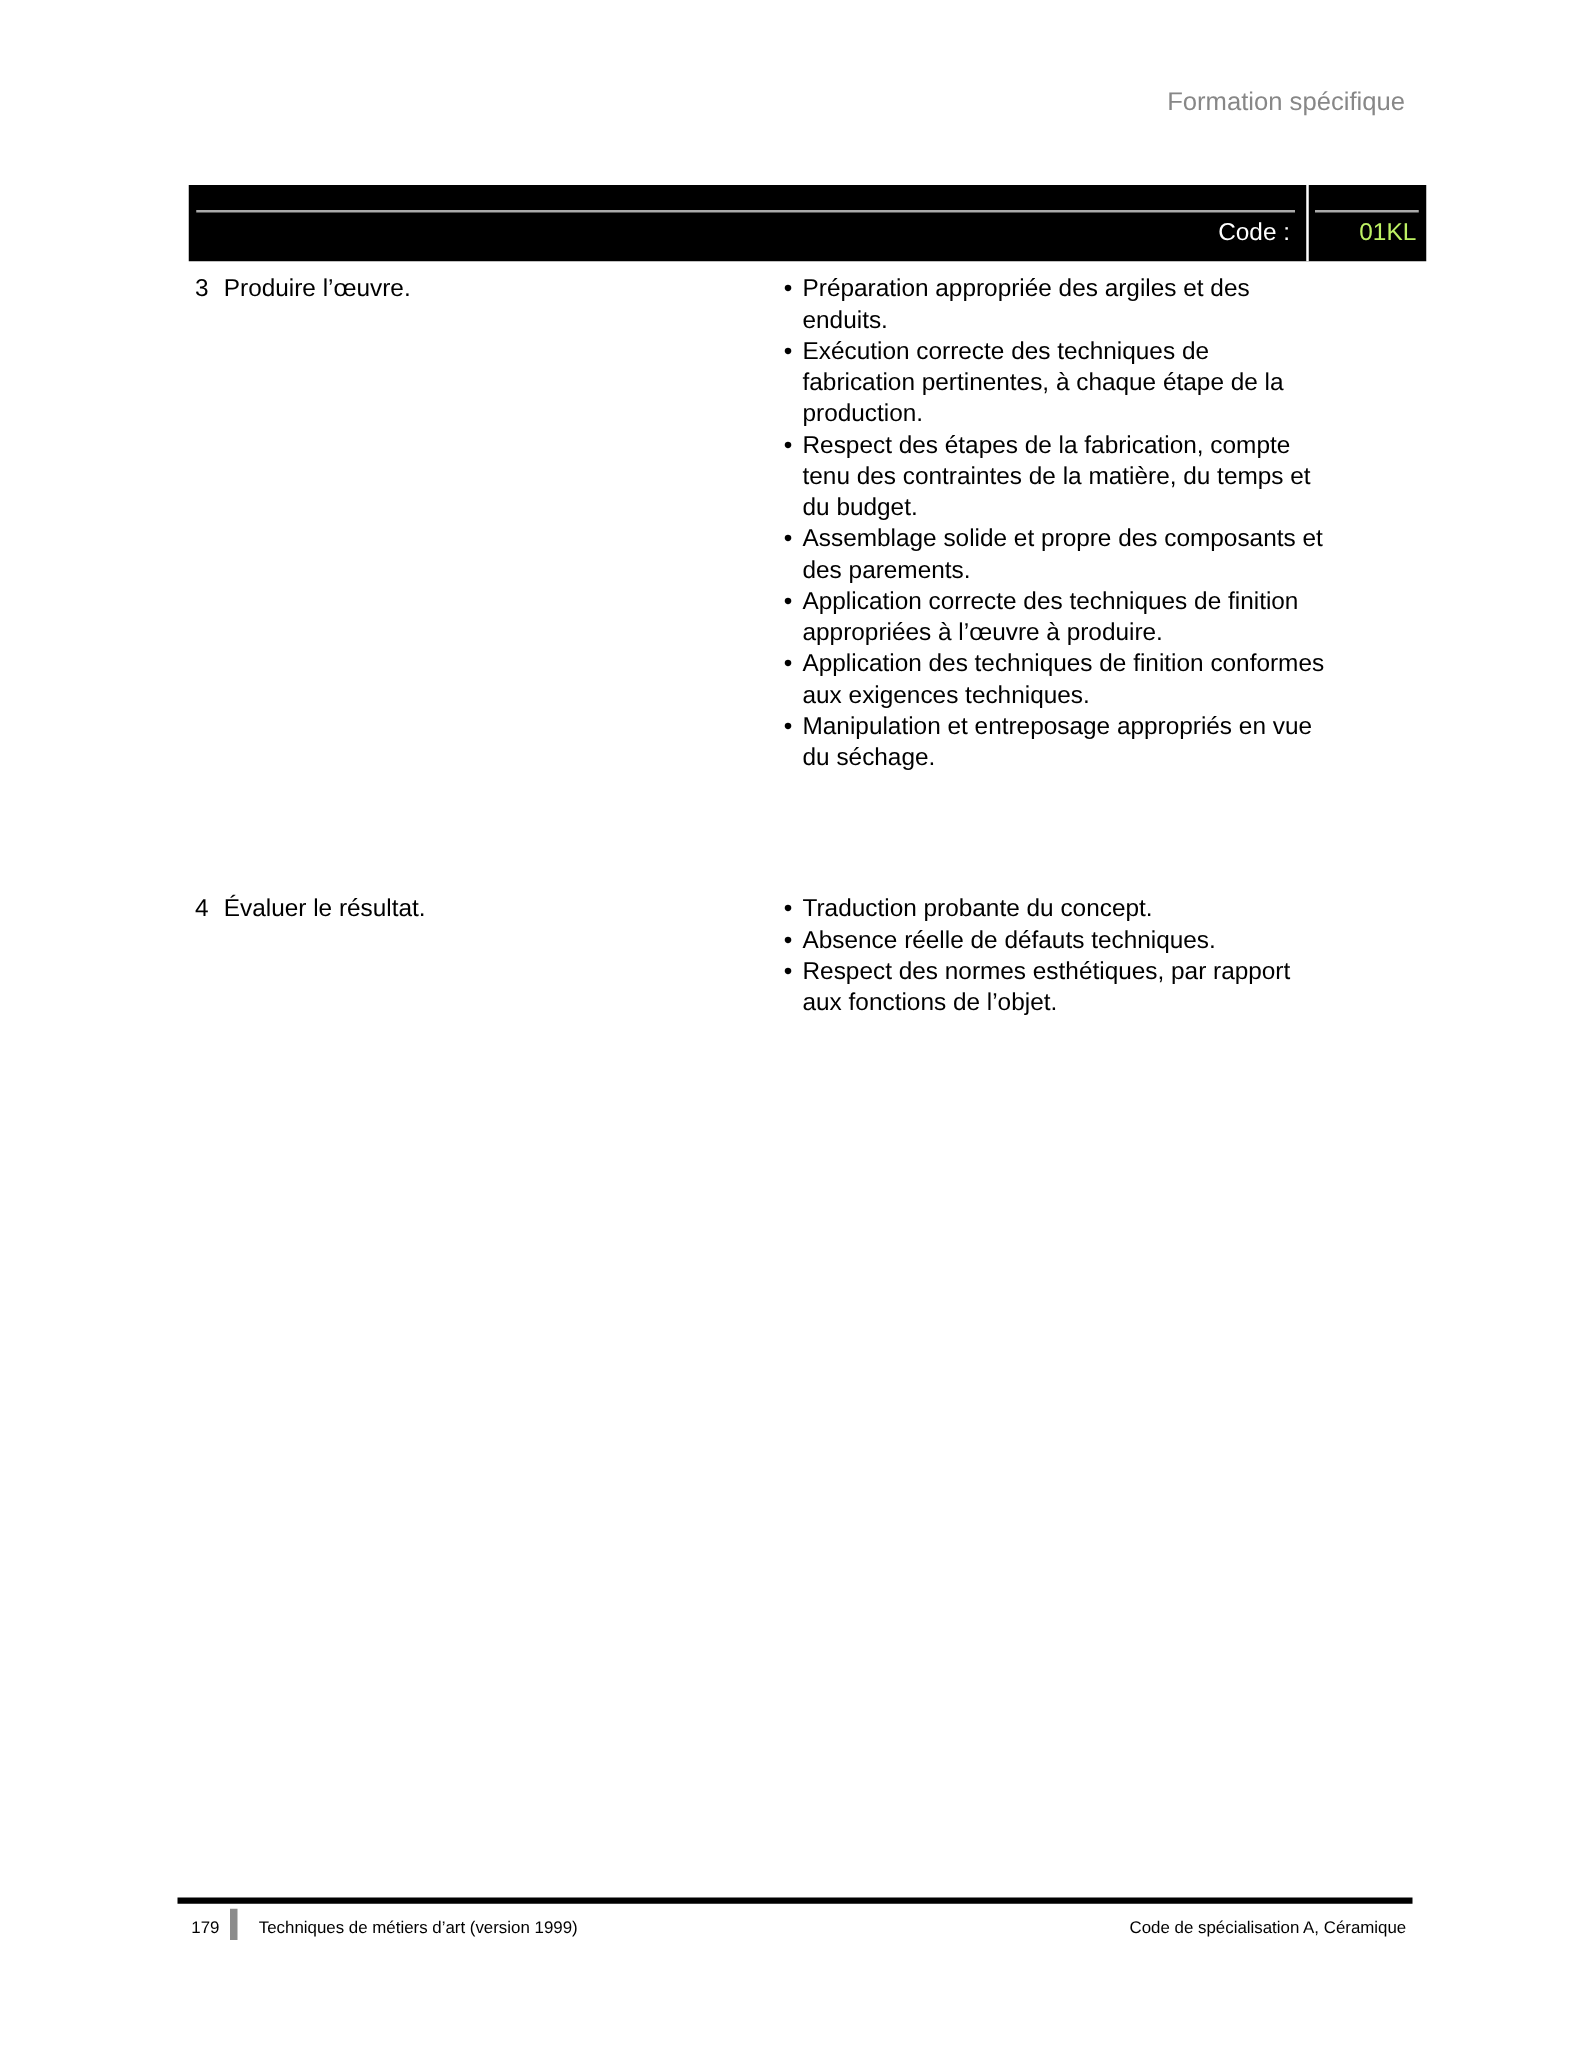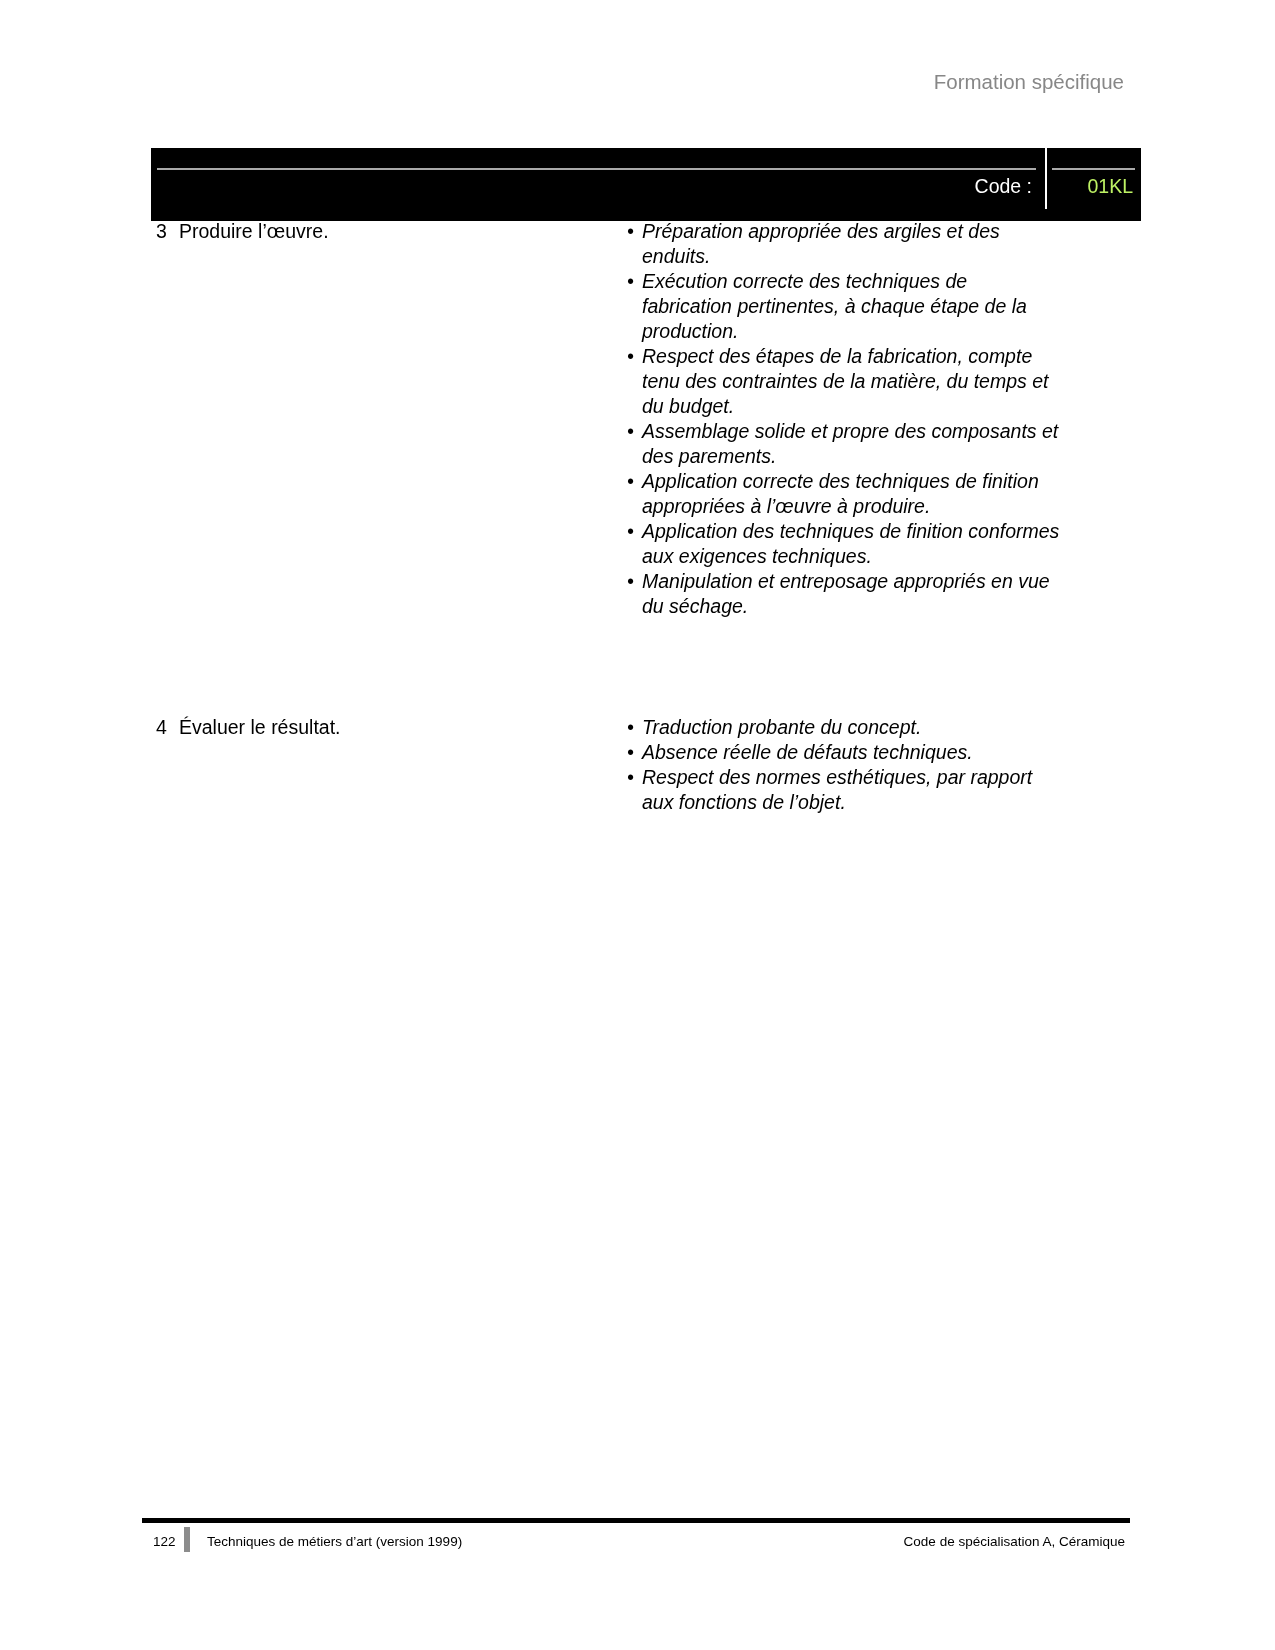--- a/index.html
+++ b/index.html
@@ -15,21 +15,21 @@
   
   .running-head {
     position:absolute; top:70px; right:151px;
     font-size:20.5px; line-height:23px;
     color:var(--running-head-gray, #878787);
   }
 
   
   .code-bar {
     position:absolute; left:151px; top:148px;
-    width:990px; height:73px;
+    width:990px; height:61px;
     background:var(--bar-background, #000000);
     text-align:center;
   }
   .code-bar .hline-left {
     position:absolute; left:6px; top:20px; width:879px; height:2px;
     background:var(--bar-line-gray, #aaaaaa);
   }
   .code-bar .hline-right {
     position:absolute; left:901px; top:20px; width:83px; height:2px;
     background:var(--bar-line-gray, #aaaaaa);
@@ -50,21 +50,21 @@
   
   .obj-row {
     position:absolute; left:156px; width:1000px;
     display:flex; align-items:flex-start;
     font-size:19.5px; line-height:25px;
   }
   .row-3 { top:219px; }
   .row-4 { top:715px; }
   .obj-left { flex:0 0 471px; display:flex; }
   .obj-num { flex:0 0 23px; }
-  .criteria { list-style:none; margin:0; padding:0;font-style:italic; }
+  .criteria { list-style:none; margin:0; padding:0; }
   .criteria li {
     position:relative; padding-left:15px; white-space:pre;
   }
   .criteria li::before {
     content:"\2022";
     position:absolute; left:0; top:0;
   }
 
   
   .footer-rule {
@@ -135,18 +135,18 @@
     </div>
     <ul class="criteria">
       <li>Traduction probante du concept.</li>
       <li>Absence réelle de défauts techniques.</li>
       <li>Respect des normes esthétiques, par rapport
 aux fonctions de l’objet.</li>
     </ul>
   </div>
 
   <div class="footer-rule"></div>
-  <div class="page-number">122</div>
+  <div class="page-number">179</div>
   <div class="footer-divider-bar"></div>
   <div class="footer-left">Techniques de métiers d’art (version 1999)</div>
   <div class="footer-right">Code de spécialisation A, Céramique</div>
 
 </div>
 
 </body></html>

